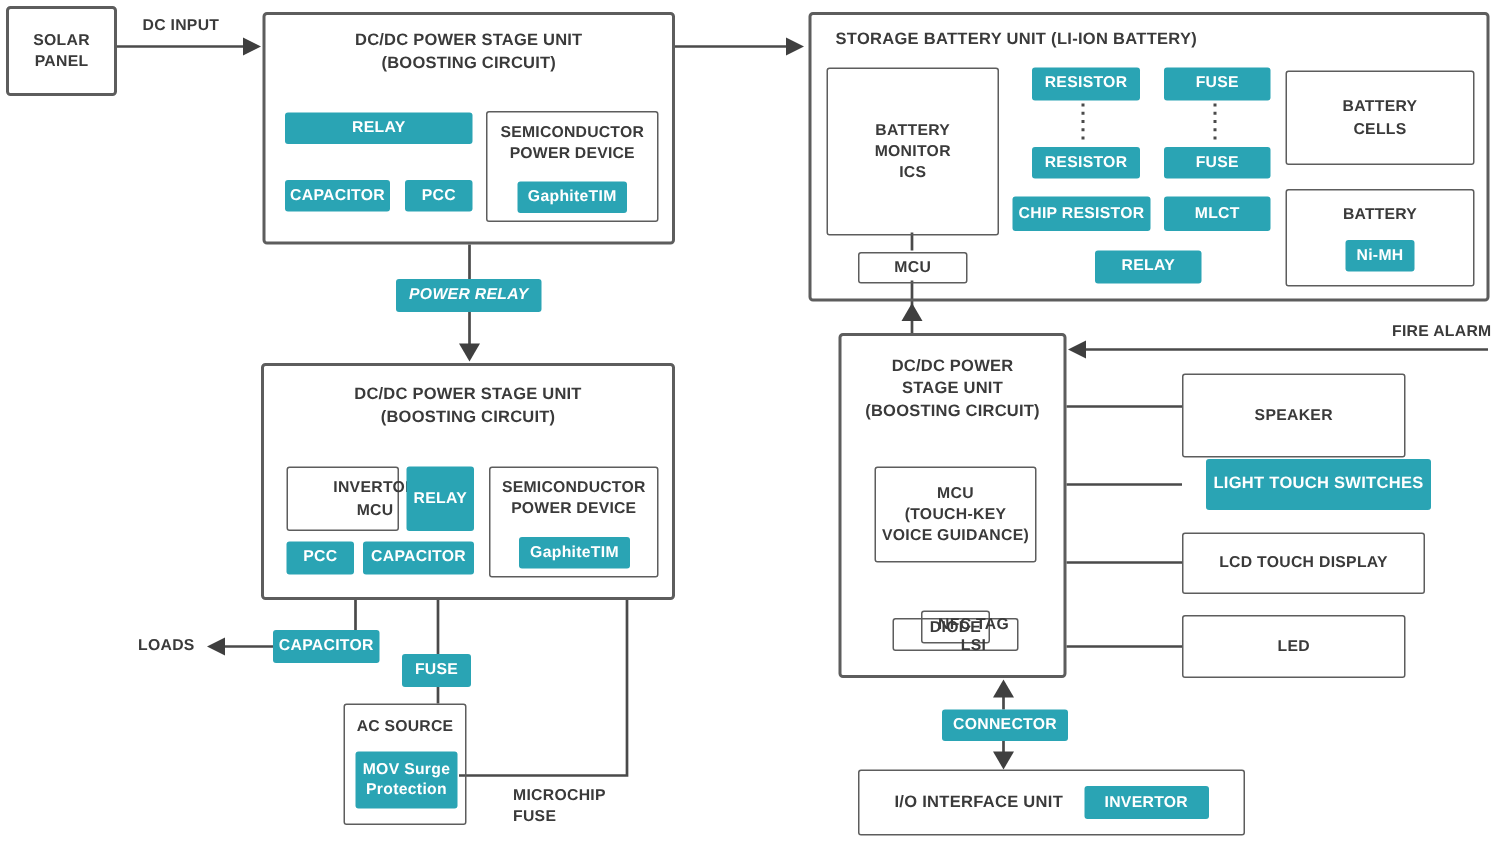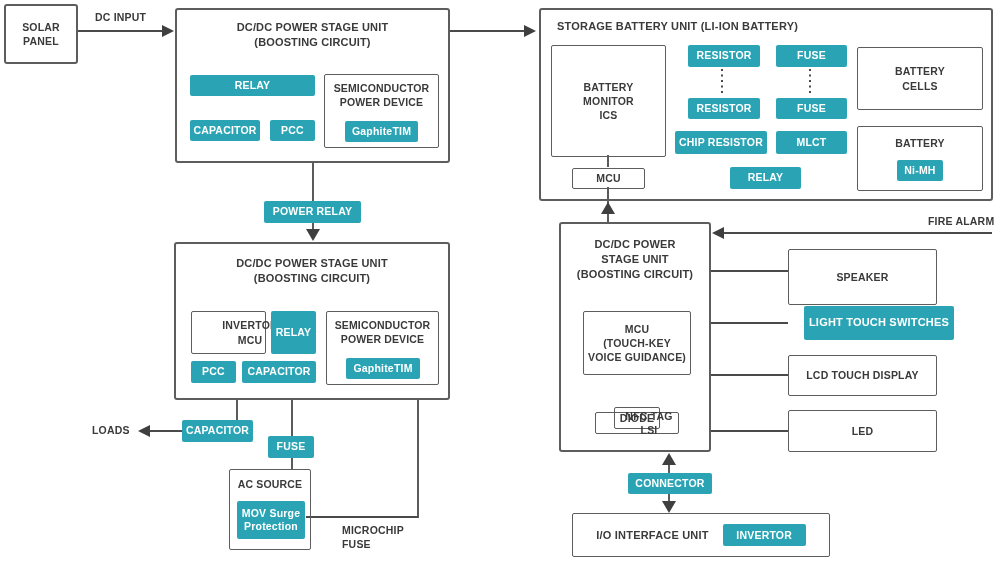--- a/index.html
+++ b/index.html
@@ -82,21 +82,21 @@
     <span class="teal" style="left:13px;top:65px;width:125px;height:21px;">RELAY</span>
     <span class="teal" style="left:13px;top:110px;width:70px;height:21px;">CAPACITOR</span>
     <span class="teal" style="left:93px;top:110px;width:45px;height:21px;">PCC</span>
     <div class="box sub" style="left:147px;top:64px;width:115px;height:74px;">
       <span class="title" style="top:6px;font-size:10.5px;">SEMICONDUCTOR
 POWER DEVICE</span>
       <span class="teal" style="left:20px;top:46px;width:73px;height:21px;">GaphiteTIM</span>
     </div>
   </div>
 
-  <span class="teal" style="left:264px;top:201px;width:97px;height:22px;">POWER RELAY</span>
+  <span class="teal" style="left:264px;top:186px;width:97px;height:22px;font-style:italic;">POWER RELAY</span>
 
   <div class="box" style="left:174px;top:242px;width:276px;height:158px;">
     <span class="title" style="top:12px;">DC/DC POWER STAGE UNIT
 (BOOSTING CIRCUIT)</span>
     <div class="box sub center" style="left:15px;top:67px;width:75px;height:43px;padding-left:43px;">
       <span class="boxtext">INVERTOR
 MCU</span>
     </div>
     <span class="teal" style="left:95px;top:67px;width:45px;height:43px;">RELAY</span>
     <span class="teal" style="left:15px;top:117px;width:45px;height:22px;">PCC</span>
@@ -162,21 +162,21 @@
       <span class="boxtext">NFC TAG LSI</span>
     </div>
   </div>
 
   <span class="lbl" style="left:928px;top:215px;">FIRE ALARM</span>
 
   <div class="box sub center" style="left:788px;top:249px;width:149px;height:56px;">
     <span class="boxtext">SPEAKER</span>
   </div>
   <span class="teal" style="left:788px;top:306px;width:150px;height:34px;font-size:11px;margin-left:16px;">LIGHT TOUCH SWITCHES</span>
-  <div class="box sub center" style="left:788px;top:355px;width:149px;height:41px;">
+  <div class="box sub center" style="left:788px;top:355px;width:162px;height:41px;">
     <span class="boxtext">LCD TOUCH DISPLAY</span>
   </div>
   <div class="box sub center" style="left:788px;top:410px;width:149px;height:42px;">
     <span class="boxtext">LED</span>
   </div>
 
   <span class="teal" style="left:628px;top:473px;width:84px;height:21px;">CONNECTOR</span>
   <div class="box sub" style="left:572px;top:513px;width:258px;height:44px;">
     <div class="iorow">
       <span class="boxtext" style="font-size:11px;">I/O INTERFACE UNIT</span>

